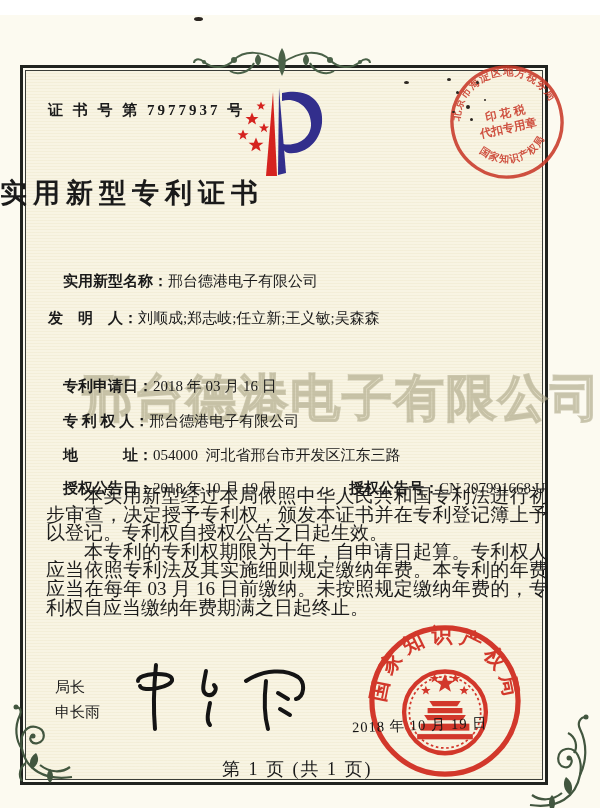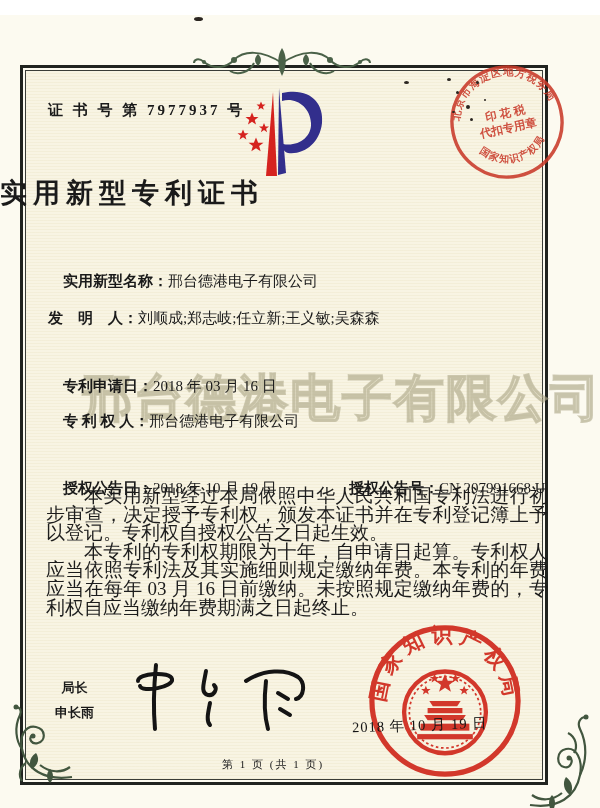--- a/index.html
+++ b/index.html
@@ -36,29 +36,29 @@
     position:absolute; left:82px; top:350px; z-index:2; white-space:pre;
     font-size:50px; font-weight:700; letter-spacing:2px;
     color:rgba(198,192,160,.30);
     -webkit-text-stroke:1.5px rgba(172,166,134,.55);
   }
   .body-text {
     position:absolute; left:46px; top:472px; width:502px; z-index:4;
     font-size:19px; line-height:18.6px; text-align:justify; color:#1c1c1c;
   }
   .body-text p { text-indent:2em; }
-  .director { position:absolute; left:55px; top:660px; z-index:4; font-size:13px; font-weight:700; line-height:25px;text-align:center; }
+  .director { position:absolute; left:55px; top:660px; z-index:4; font-size:15px; font-weight:400; line-height:25px; }
   .signature-svg { position:absolute; left:118px; top:644px; width:195px; height:76px; z-index:4; }
   .stamp-top { position:absolute; left:446px; top:46px; width:122px; height:122px; z-index:5; transform:rotate(-12deg); opacity:.88; }
   .seal-bottom { position:absolute; left:343px; top:606px; width:204px; height:174px; z-index:5; overflow:hidden; opacity:.93; }
   .seal-date {
     position:absolute; left:352px; top:701px; z-index:6; white-space:pre;
     font-size:14.5px; color:#141414; transform:rotate(-2deg); letter-spacing:1px;
   }
-  .page-no { position:absolute; left:222px; top:742px; z-index:4; font-size:11px; letter-spacing:2px; white-space:pre; }
+  .page-no { position:absolute; left:222px; top:742px; z-index:4; font-size:18px; letter-spacing:2px; white-space:pre; }
   .orn-top { position:absolute; left:192px; top:29px; width:180px; height:38px; z-index:3; }
   .orn-bl { position:absolute; left:6px; top:688px; width:72px; height:84px; z-index:3; }
   .orn-br { position:absolute; left:524px; top:694px; width:72px; height:108px; z-index:3; transform:scaleX(-1); }
   .speck { position:absolute; background:#2a2520; border-radius:50%; z-index:6; }
   .s1{left:447px;top:63px;width:4px;height:3px;} .s2{left:456px;top:76px;width:3px;height:3px;}
   .s3{left:466px;top:90px;width:4px;height:4px;} .s4{left:452px;top:96px;width:3px;height:2px;}
   .s5{left:476px;top:66px;width:3px;height:3px;} .s6{left:484px;top:84px;width:2px;height:2px;}
   .s7{left:404px;top:66px;width:5px;height:3px;} .s8{left:194px;top:2px;width:9px;height:4px;}
   .s9{left:470px;top:103px;width:3px;height:3px;}
 </style>
@@ -177,20 +177,23 @@
   </div>
   <div class="field-row" style="top:277px; left:33px;">
     <span class="lbl">发　明　人：</span><span class="val">刘顺成;郑志岐;任立新;王义敏;吴森森</span>
   </div>
   <div class="field-row" style="top:345px; left:48px;">
     <span class="lbl">专利申请日：</span><span class="val">2018 年 03 月 16 日</span>
   </div>
   <div class="field-row" style="top:380px; left:48px;">
     <span class="lbl">专 利 权 人：</span><span class="val">邢台德港电子有限公司</span>
   </div>
+  <div class="field-row" style="top:414px; left:48px;">
+    <span class="lbl">地　　　址：</span><span class="val">054000  河北省邢台市开发区江东三路</span>
+  </div>
   <div class="field-row" style="top:447px; left:48px;">
     <span class="lbl">授权公告日：</span><span class="val">2018 年 10 月 19 日</span>
   </div>
   <div class="field-row" style="top:447px; left:334px;">
     <span class="lbl">授权公告号：</span><span class="val">CN 207991668 U</span>
   </div>
 
   <div class="body-text">
     <p>本实用新型经过本局依照中华人民共和国专利法进行初步审查，决定授予专利权，颁发本证书并在专利登记簿上予以登记。专利权自授权公告之日起生效。</p>
     <p>本专利的专利权期限为十年，自申请日起算。专利权人应当依照专利法及其实施细则规定缴纳年费。本专利的年费应当在每年 03 月 16 日前缴纳。未按照规定缴纳年费的，专利权自应当缴纳年费期满之日起终止。</p>

